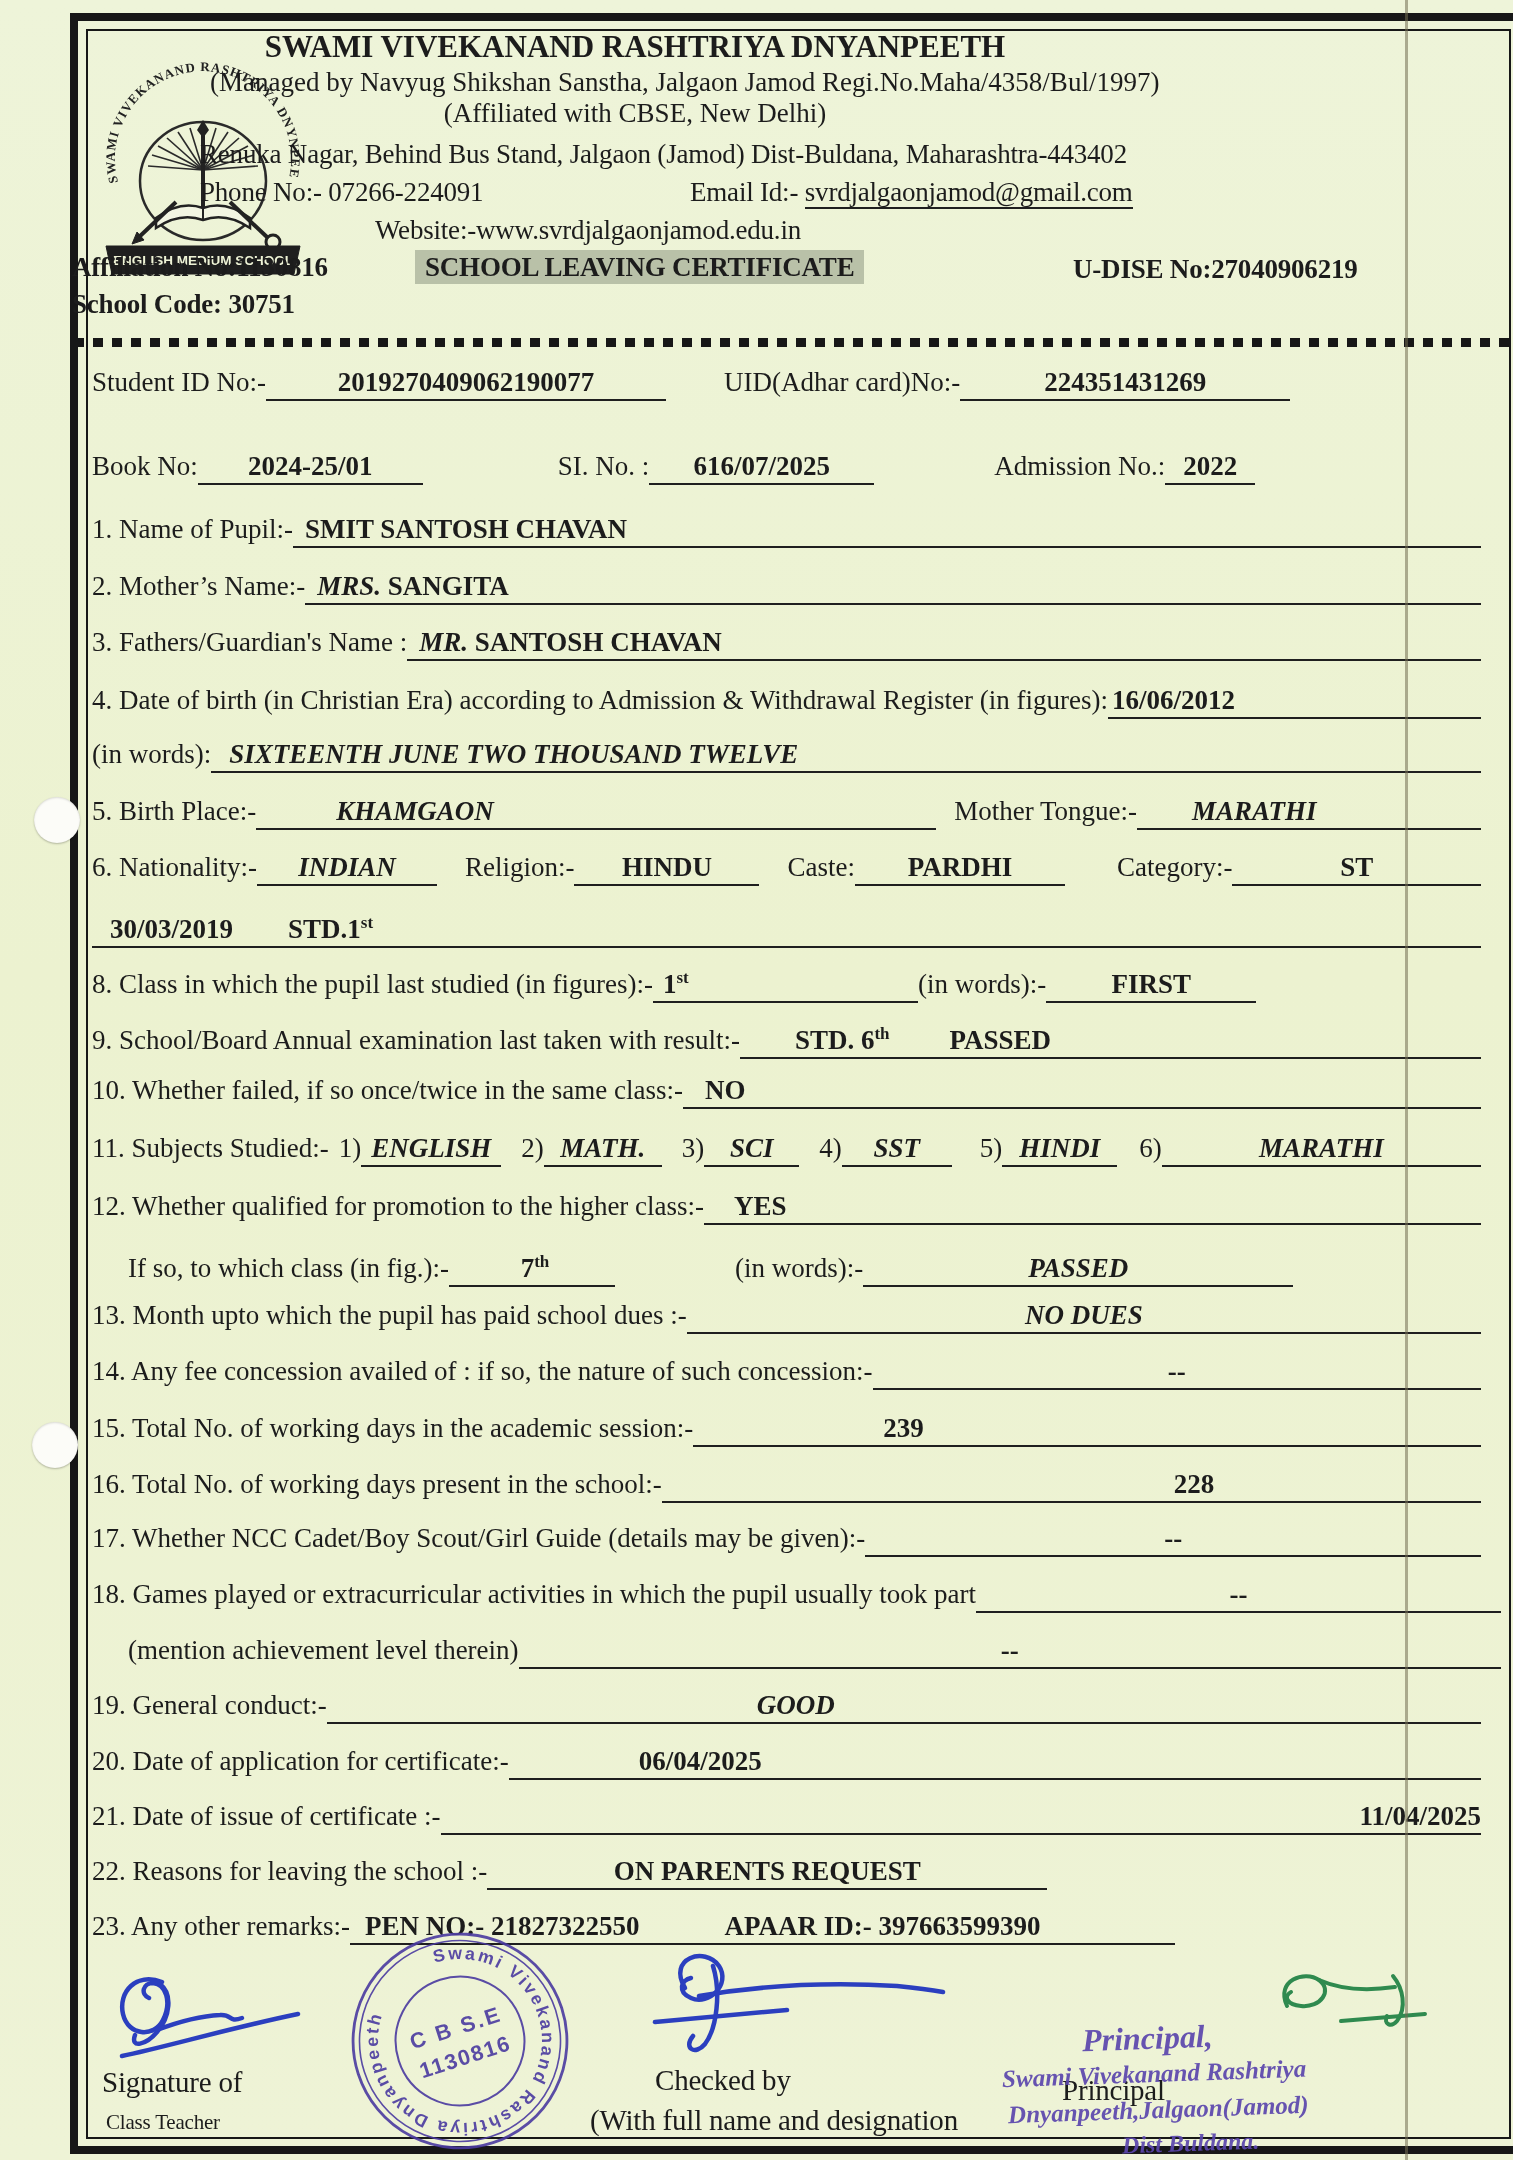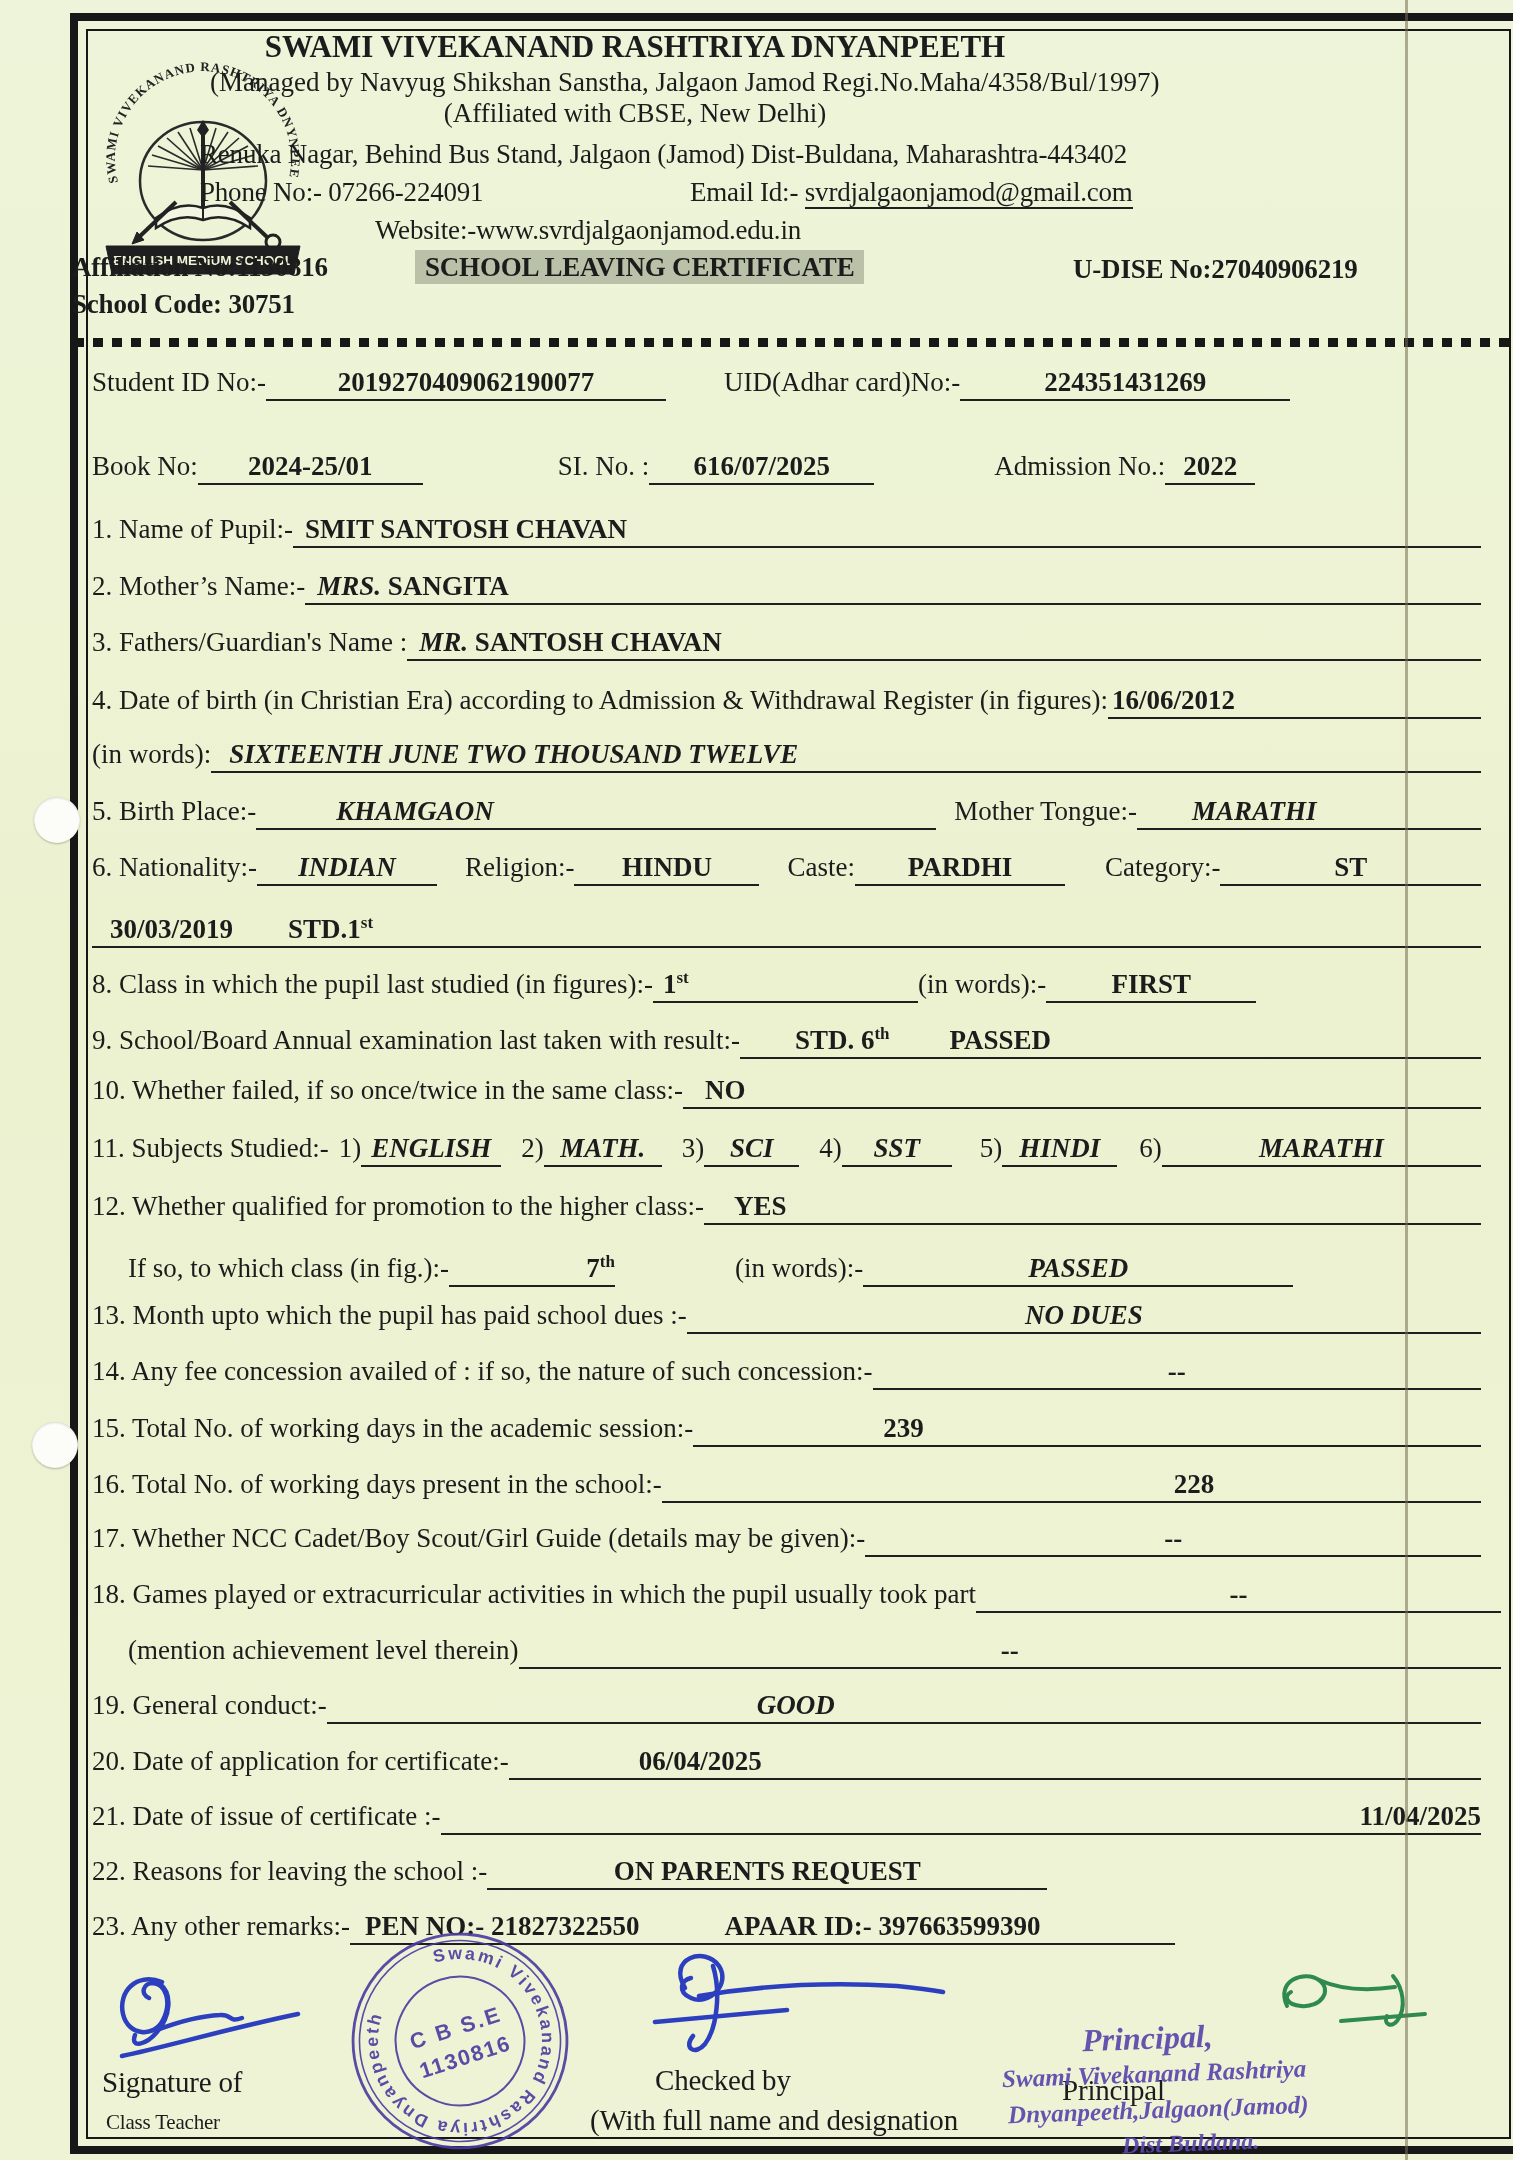--- a/index.html
+++ b/index.html
@@ -146,21 +146,21 @@
   <span class="uf val it" style="padding-left:55px">MARATHI</span>
 </div>
 
 <div class="row" style="top:851px">
   <span>6. Nationality:-</span>
   <span class="ubox val it" style="width:180px">INDIAN</span>
   <span style="margin-left:28px">Religion:-</span>
   <span class="ubox val" style="width:185px">HINDU</span>
   <span style="margin-left:28px">Caste:</span>
   <span class="ubox val" style="width:210px">PARDHI</span>
-  <span style="margin-left:40px">Category:-</span>
+  <span style="margin-left:52px">Category:-</span>
   <span class="uf val" style="text-align:center">ST</span>
 </div>
 
 <div class="row" style="top:906px">
   <span class="uf val" style="padding-left:18px"><span>30/03/2019</span><span style="display:inline-block;width:55px"></span><span>STD.1</span><sup>st</sup></span>
 </div>
 
 <div class="row" style="top:961px">
   <span>8. Class in which the pupil last studied (in figures):-</span>
   <span class="ubox val" style="width:255px;text-align:left;padding-left:10px"><span>1</span><sup>st</sup></span>
@@ -194,21 +194,21 @@
   <span class="uf val it" style="text-align:center">MARATHI</span>
 </div>
 
 <div class="row" style="top:1190px">
   <span>12. Whether qualified for promotion to the higher class:-</span>
   <span class="uf val" style="padding-left:30px">YES</span>
 </div>
 
 <div class="row" style="top:1245px;left:128px">
   <span>If so, to which class (in fig.):-</span>
-  <span class="ubox val" style="width:160px;text-align:right;padding-left:6px"><span>7</span><sup>th</sup></span>
+  <span class="ubox val" style="width:160px;text-align:center;padding-left:6px"><span>7</span><sup>th</sup></span>
   <span style="margin-left:120px">(in words):-</span>
   <span class="ubox val it" style="width:430px">PASSED</span>
 </div>
 
 <div class="row" style="top:1299px">
   <span>13. Month upto which the pupil has paid school dues :-</span>
   <span class="uf val it" style="text-align:center">NO DUES</span>
 </div>
 
 <div class="row" style="top:1355px">

